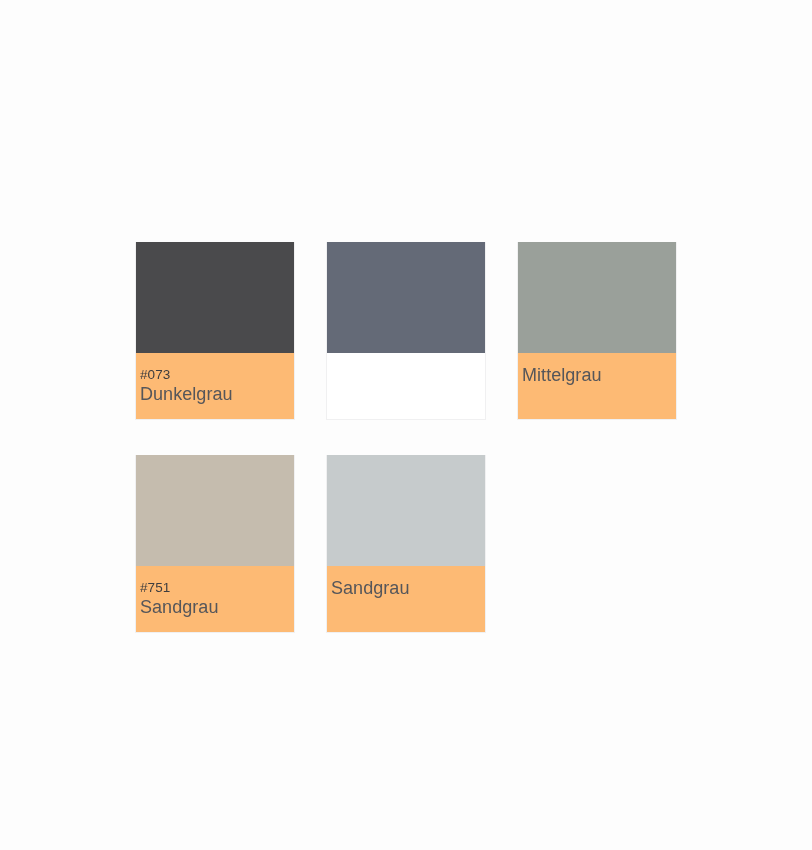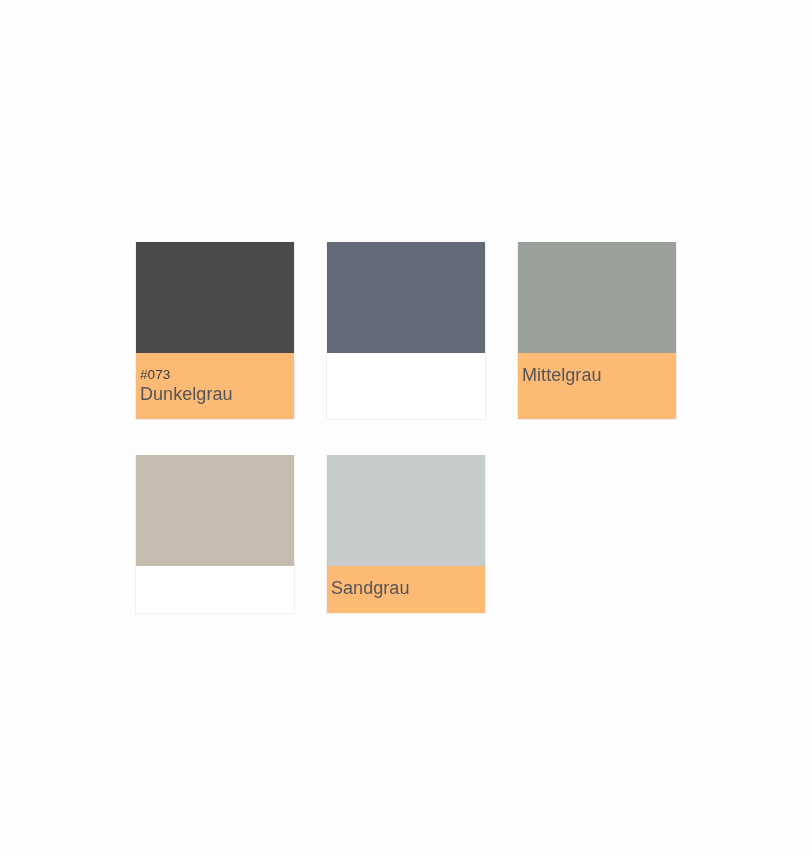--- a/index.html
+++ b/index.html
@@ -90,20 +90,24 @@
 
   <div class="swatch-card">
     <span class="swatch-color" style="background-color: rgb(154, 160, 154);"></span>
     <div class="swatch-label">
       <span class="swatch-name">Mittelgrau</span>
     </div>
   </div>
 
   <div class="swatch-card">
     <span class="swatch-color" style="background-color: rgb(197, 188, 174);"></span>
+    <div class="swatch-label">
+      <span class="swatch-code">#751</span>
+      <span class="swatch-name">Sandgrau</span>
+    </div>
   </div>
 
   <div class="swatch-card">
     <span class="swatch-color" style="background-color: rgb(198, 203, 204);"></span>
     <div class="swatch-label">
       <span class="swatch-name">Sandgrau</span>
     </div>
   </div>
 
 </div>

